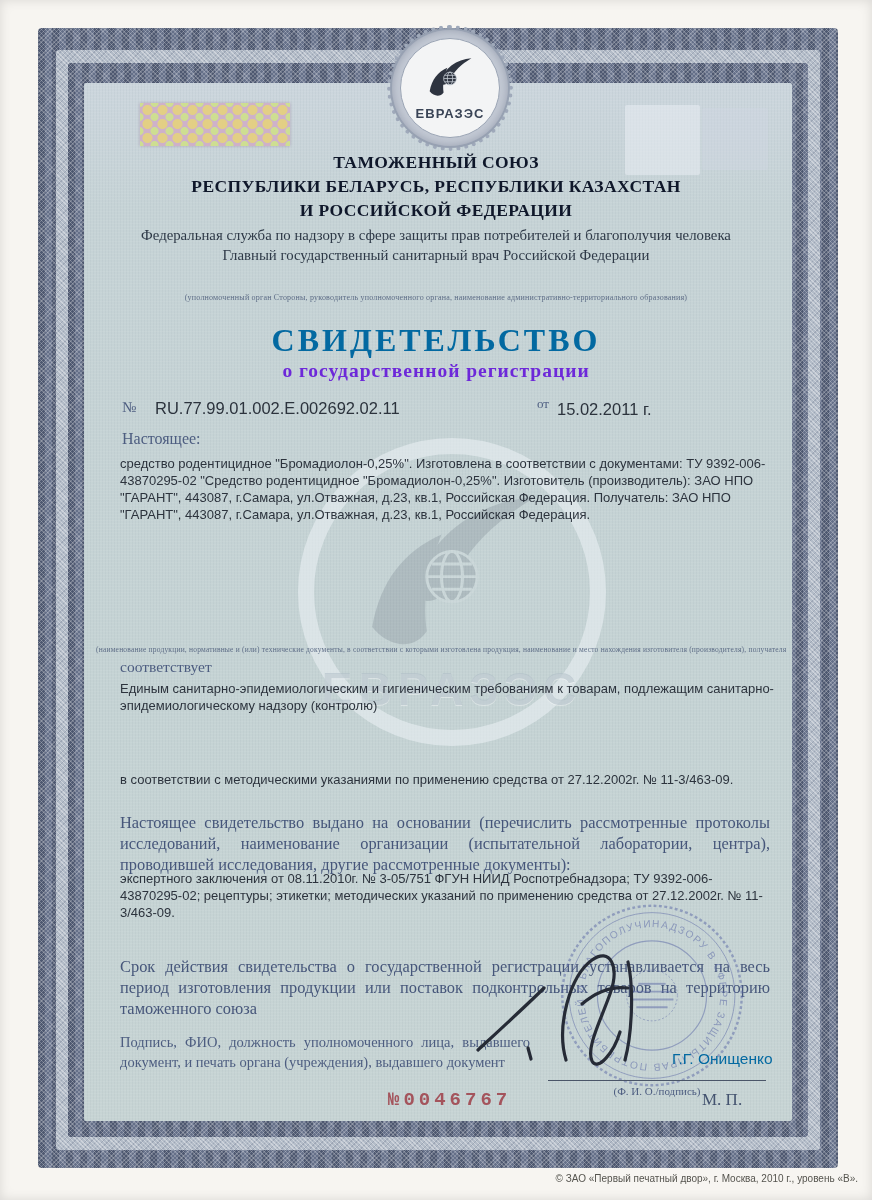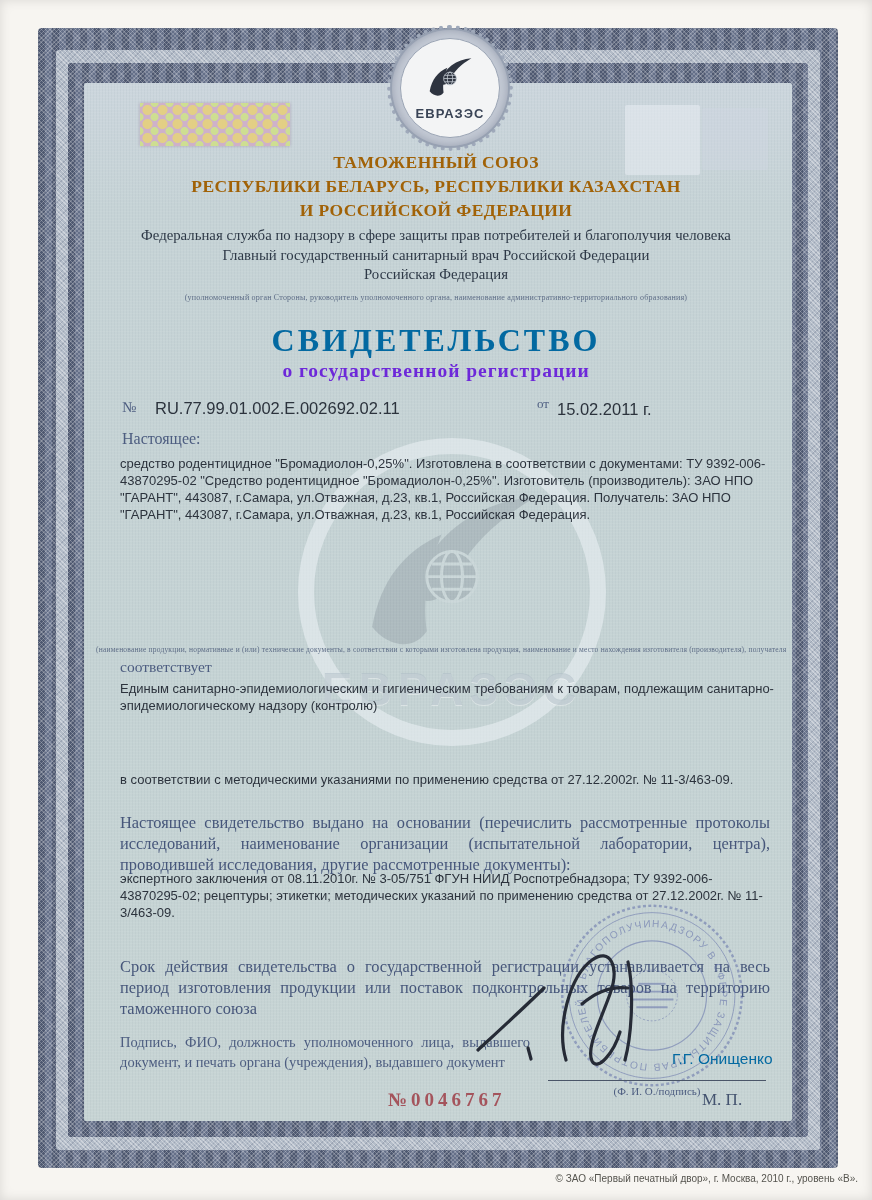--- a/index.html
+++ b/index.html
@@ -65,31 +65,31 @@
     display:flex;flex-direction:column;align-items:center;justify-content:flex-end;
   }
   .watermark-label{
     font-family:"Liberation Sans",sans-serif;font-weight:bold;font-size:46px;letter-spacing:6px;
     color:rgba(173,188,196,.55);text-shadow:0 1px 0 rgba(255,255,255,.4);margin-bottom:14px;
   }
   .watermark-logo{position:absolute;top:28px;left:50%;transform:translateX(-50%);opacity:.16;}
   
   .tx{position:absolute;z-index:8;}
   .center{left:96px;width:680px;text-align:center;}
-  .serif-bold{font-family:"Liberation Serif",serif;font-weight:bold;color:#a16207;}
+  .serif-bold{font-family:"Liberation Serif",serif;font-weight:bold;color:#0f172a;}
   .serif-form{font-family:"Liberation Serif",serif;color:#4d5d80;}
   .sansfill{font-family:"Liberation Sans",sans-serif;color:#2c333d;}
   .h-union{font-size:17.5px;letter-spacing:.4px;}
   .h-agency{font-family:Liberation Serif, serif;font-size:14.8px;color:#2e3947;}
   .footnote{font-size:8px;color:#5d6c86;letter-spacing:.2px;}
   .doc-title{font-size:32px;letter-spacing:3px;color:#0369a1;}
   .doc-subtitle{font-size:19.5px;letter-spacing:1px;color:#6d28d9;}
   .para-serif{font-size:16.4px;line-height:1.28;color:#46567a;text-align:justify;}
   .para-sans{font-size:13px;line-height:1.3;margin-top:8px;}
-  .serial{font-family:Liberation Serif, serif;font-size:19px;letter-spacing:4px;color:#a4545c;font-weight:bold;}
+  .serial{font-family:Liberation Mono, monospace;font-size:19px;letter-spacing:4px;color:#a4545c;font-weight:bold;}
   .sig-line{border-top:1.5px solid #4a5568;text-align:center;}
   .footer-line{font-family:"Liberation Sans",sans-serif;font-size:10px;color:#55544e;}
   
   .stamp{position:absolute;left:552px;top:898px;z-index:9;}
   .signature{position:absolute;left:470px;top:928px;z-index:10;}
 </style>
 </head>
 <body>
 
 <div class="page">
@@ -139,21 +139,20 @@
       </svg>
     </span>
     <span class="watermark-label">ЕВРАЗЭС</span>
   </div>
 
   <div class="tx center serif-bold h-union" style="top:152px">ТАМОЖЕННЫЙ СОЮЗ</div>
   <div class="tx center serif-bold h-union" style="top:176px">РЕСПУБЛИКИ БЕЛАРУСЬ, РЕСПУБЛИКИ КАЗАХСТАН</div>
   <div class="tx center serif-bold h-union" style="top:200px">И РОССИЙСКОЙ ФЕДЕРАЦИИ</div>
   <div class="tx center h-agency" style="top:227px">Федеральная служба по надзору в сфере защиты прав потребителей и благополучия человека</div>
   <div class="tx center h-agency" style="top:247px">Главный государственный санитарный врач Российской Федерации</div>
-  <div class="tx center h-agency" style="top:266px">Российская Федерация</div>
   <div class="tx center footnote" style="top:293px">(уполномоченный орган Стороны, руководитель уполномоченного органа, наименование административно-территориального образования)</div>
 
   <div class="tx center serif-bold doc-title" style="top:322px">СВИДЕТЕЛЬСТВО</div>
   <div class="tx center serif-bold doc-subtitle" style="top:360px">о государственной регистрации</div>
 
   <div class="tx serif-form" style="left:122px;top:399px;font-size:15px">№</div>
   <div class="tx sansfill" style="left:155px;top:399px;font-size:16.5px">RU.77.99.01.002.Е.002692.02.11</div>
   <div class="tx serif-form" style="left:537px;top:396px;font-size:13px">от</div>
   <div class="tx sansfill" style="left:557px;top:400px;font-size:16.5px">15.02.2011 г.</div>
 

